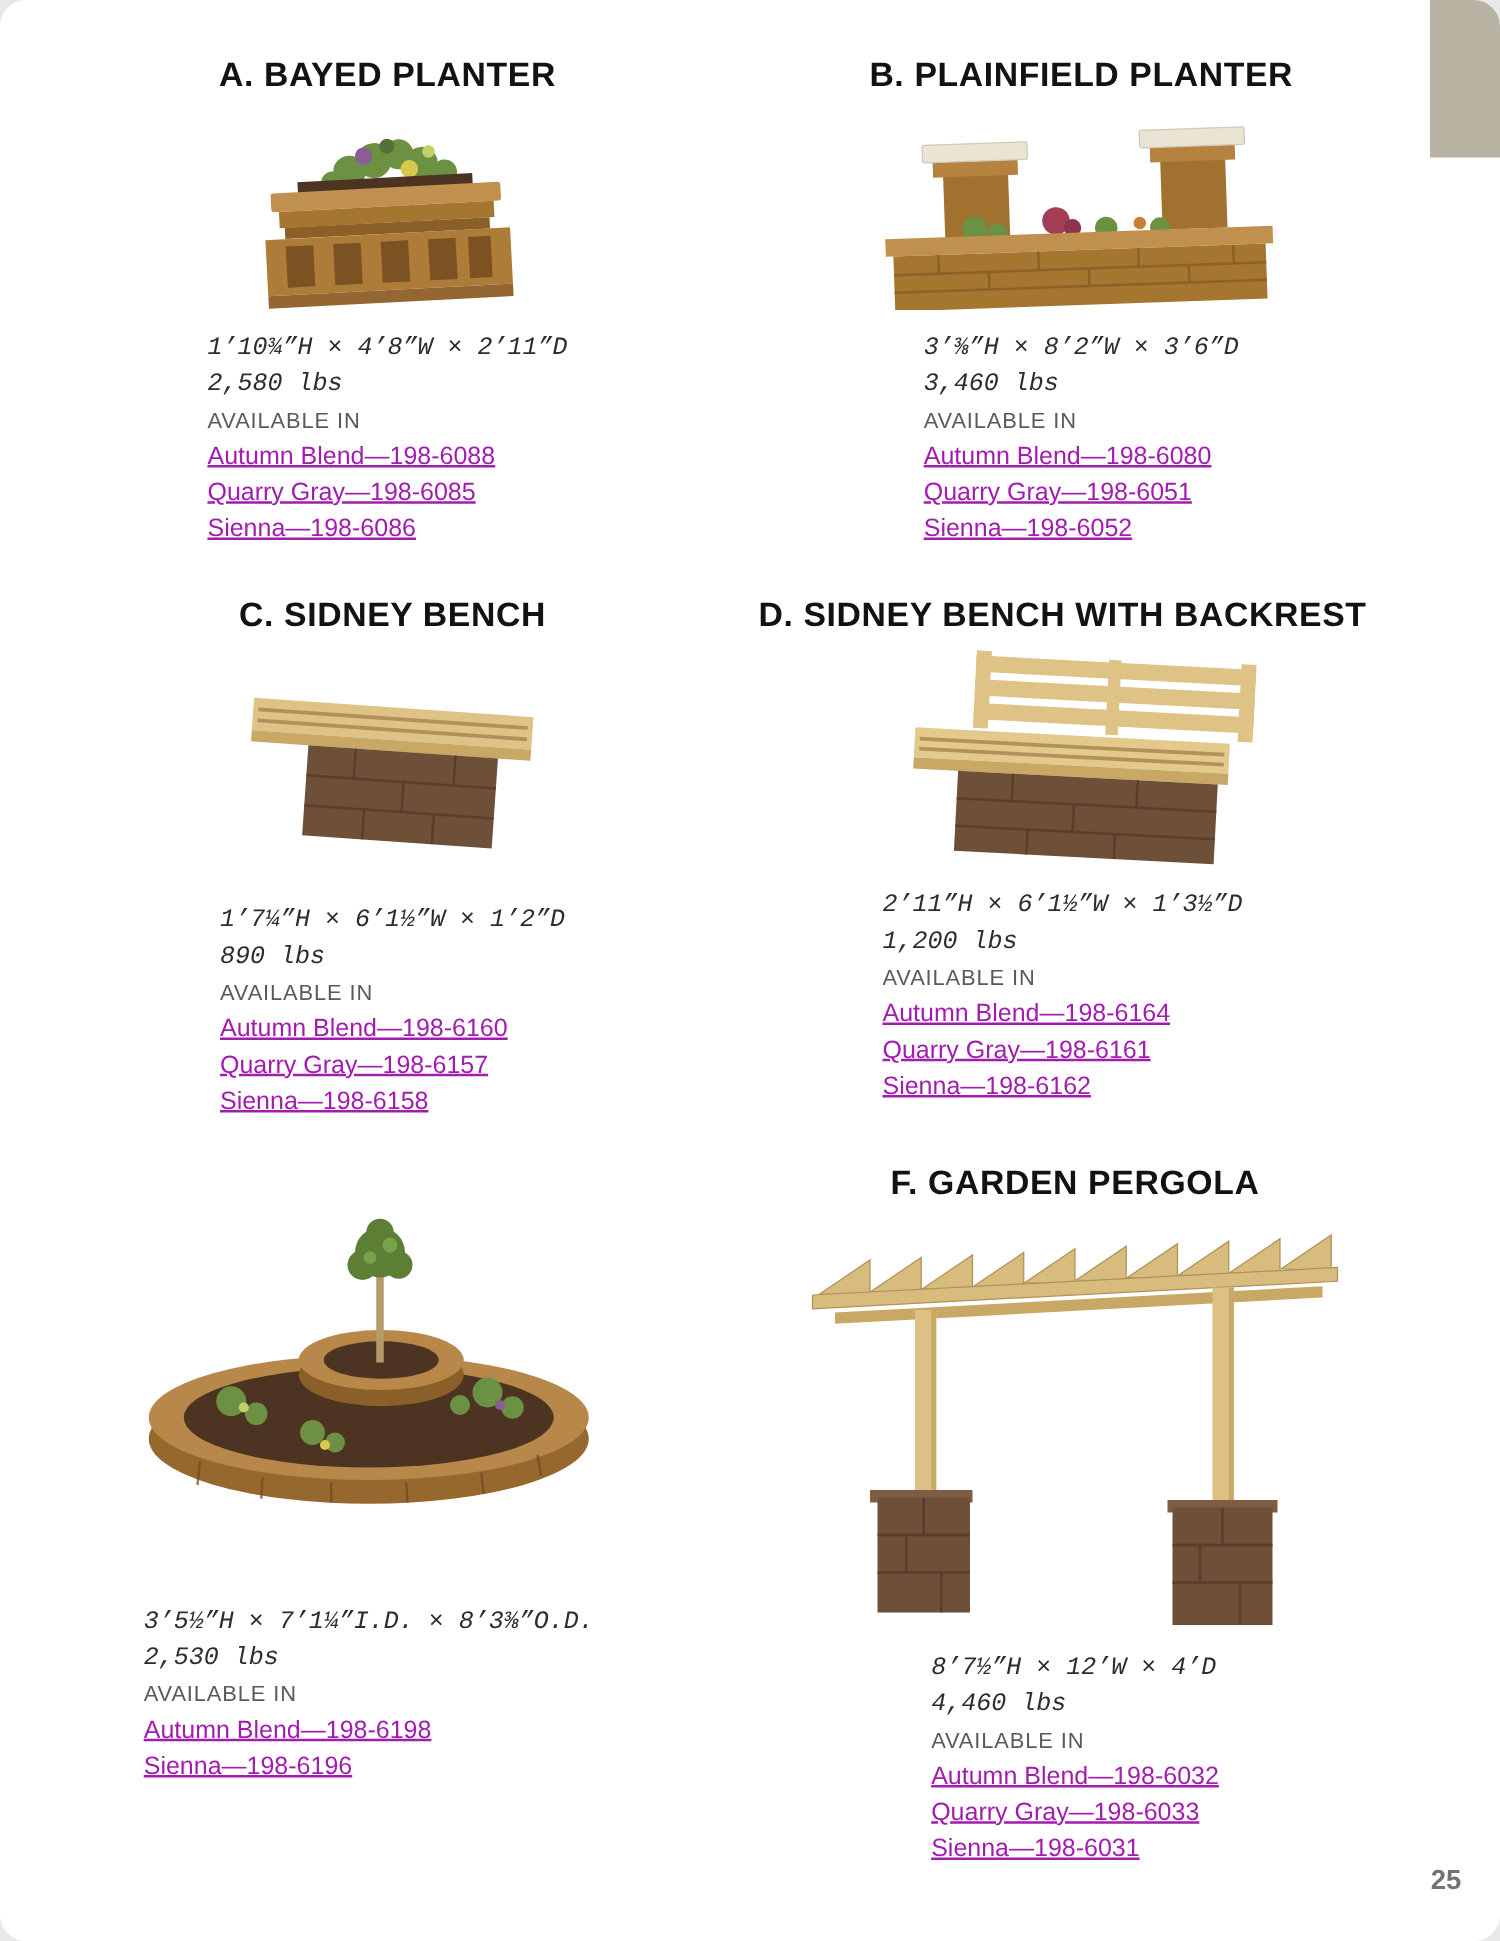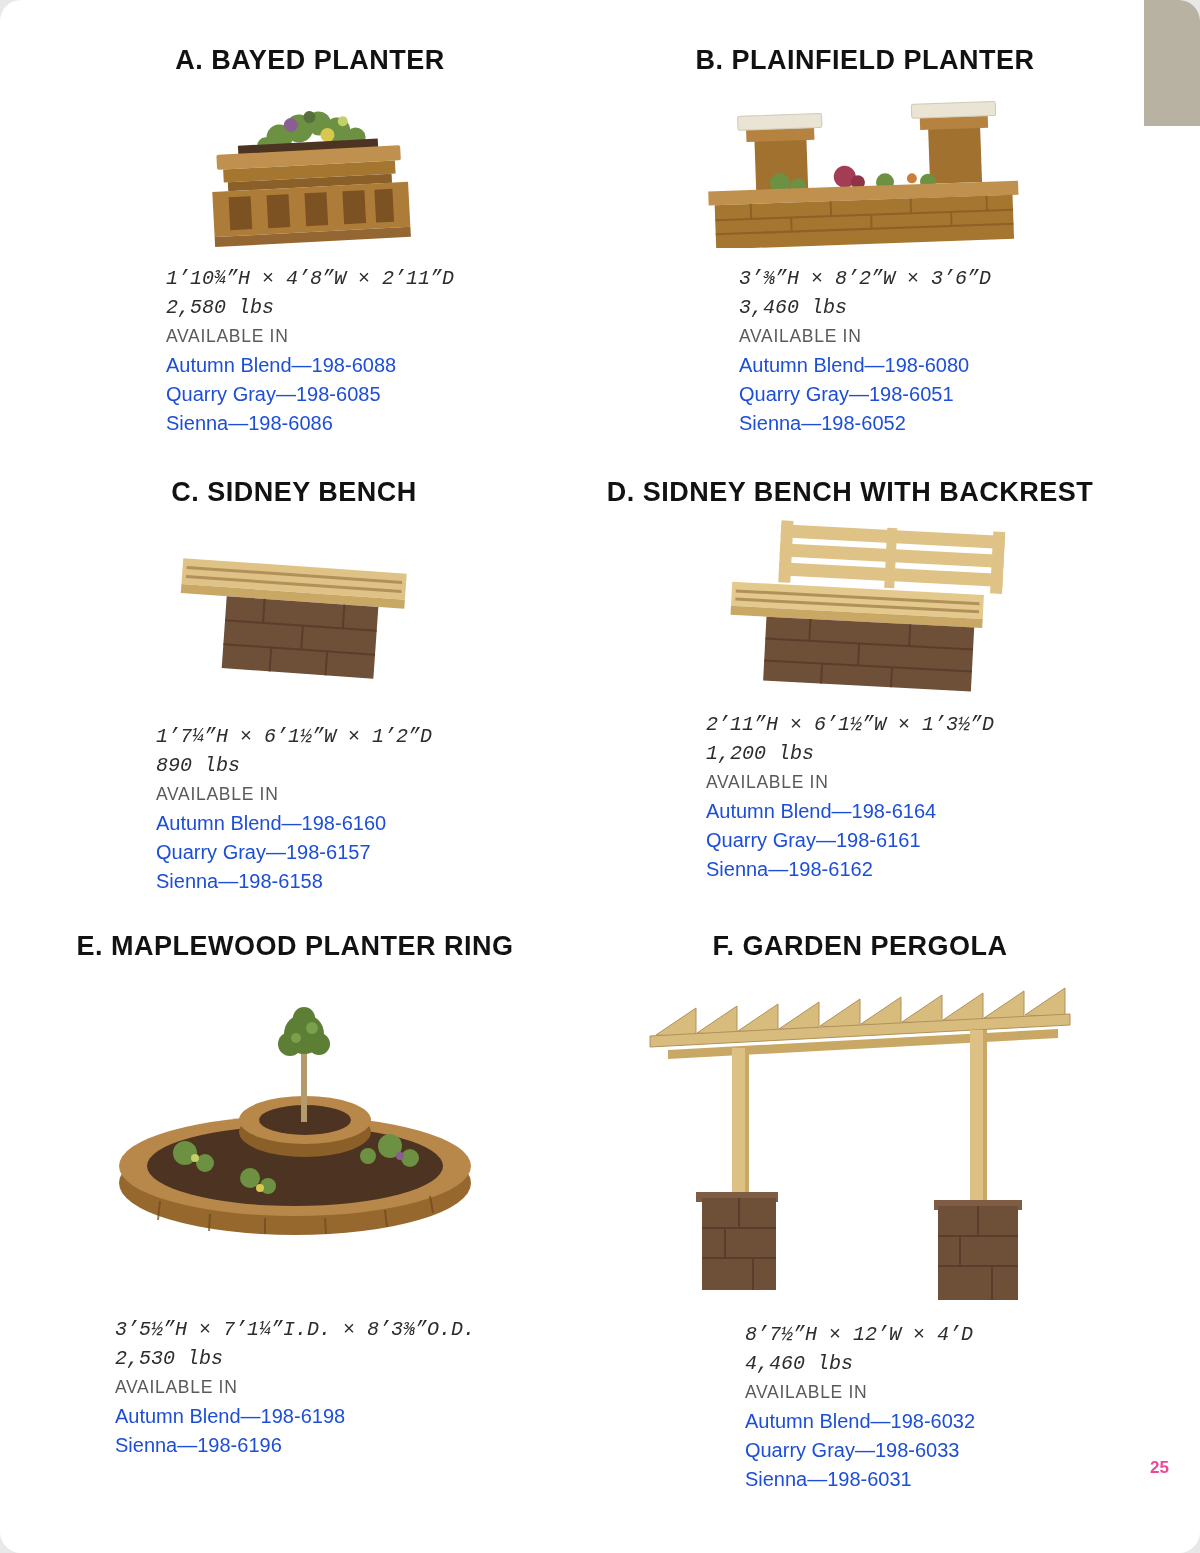--- a/index.html
+++ b/index.html
@@ -12,26 +12,26 @@
   .corner-tab { position:absolute; top:0; right:0; width:56px; height:126px; background:#b8b2a2; }
   .product { position:absolute; }
   .p-title {
     margin:0; text-align:center; font-size:27px; line-height:32px;
     font-weight:700; letter-spacing:.5px; color:#121212; white-space:nowrap;
   }
   .figure { display:flex; justify-content:center; align-items:flex-end; }
   .details { width:fit-content; margin-left:auto; margin-right:auto; font-size:20px; line-height:29px; color:#262626; }
   .dims, .weight { font-style:italic; color:#2d2d2d;font-family:Liberation Mono, monospace; }
   .avail { font-size:17.5px; color:#5a5a5a; letter-spacing:.7px; line-height:29px; }
-  .color-line { color:#1d4ed8; }
-  .pagenum { position:absolute; top:1458px; right:31px; font-size:17px; font-weight:700; color:#ec4899; }
+  .color-line { color:#a21caf;text-decoration:underline; }
+  .pagenum { position:absolute; top:1491px; right:31px; font-size:22px; font-weight:700; color:#737373; }
 
   .pa { left:60px;  top:44px;  width:500px; }  .pa .figure{ margin-top:8px;  height:168px; } .pa .details{ margin-top:12px; }
   .pb { left:615px; top:44px;  width:500px; }  .pb .figure{ margin-top:12px; height:160px; } .pb .details{ margin-top:16px; }
-  .pc { left:44px;  top:476px; width:500px; }  .pc .figure{ margin-top:6px;  height:172px; } .pc .details{ margin-top:36px; }
+  .pc { left:64px;  top:476px; width:500px; }  .pc .figure{ margin-top:6px;  height:172px; } .pc .details{ margin-top:36px; }
   .pd { left:570px; top:476px; width:560px; }  .pd .figure{ margin-top:6px;  height:180px; } .pd .details{ margin-top:16px; }
   .pe { left:25px;  top:930px; width:540px; }  .pe .figure{ margin-top:36px; height:245px; } .pe .details{ margin-top:72px; }
   .pf { left:610px; top:930px; width:500px; }  .pf .figure{ margin-top:6px;  height:335px; } .pf .details{ margin-top:17px; }
 </style>
 </head>
 <body>
 
 <div class="page">
   <div class="corner-tab"></div>
 
@@ -194,21 +194,20 @@
       <div class="dims">2’11”H × 6’1½”W × 1’3½”D</div>
       <div class="weight">1,200 lbs</div>
       <div class="avail">AVAILABLE IN</div>
       <div class="color-line">Autumn Blend—198-6164</div>
       <div class="color-line">Quarry Gray—198-6161</div>
       <div class="color-line">Sienna—198-6162</div>
     </div>
   </section>
 
   <section class="product pe">
-    <h2 class="p-title">E. MAPLEWOOD PLANTER RING</h2>
     <div class="figure">
       <svg width="390" height="245" viewBox="0 0 390 245">
         <ellipse cx="195" cy="185" rx="176" ry="52" fill="#96682e"></ellipse>
         <ellipse cx="195" cy="168" rx="176" ry="50" fill="#b8874a"></ellipse>
         <ellipse cx="195" cy="168" rx="148" ry="40" fill="#4c3322"></ellipse>
         <g stroke="#6e4a1f" stroke-width="2" opacity=".7">
           <line x1="60" y1="203" x2="58" y2="222"></line>
             <line x1="110" y1="216" x2="109" y2="233"></line>
           <line x1="165" y1="220" x2="165" y2="236"></line>
             <line x1="225" y1="220" x2="226" y2="236"></line>

